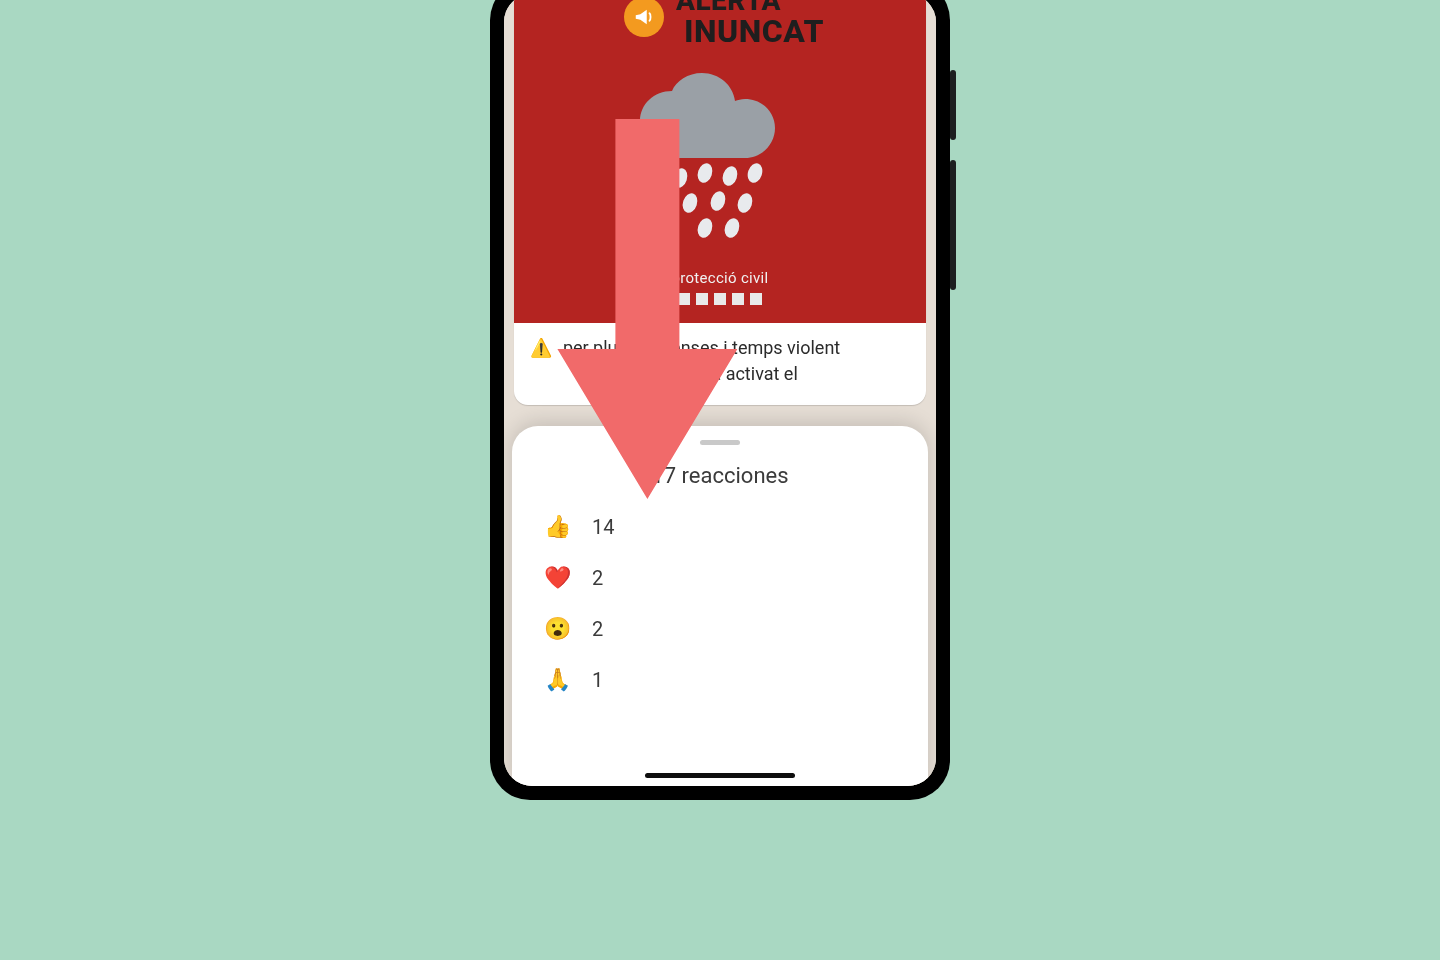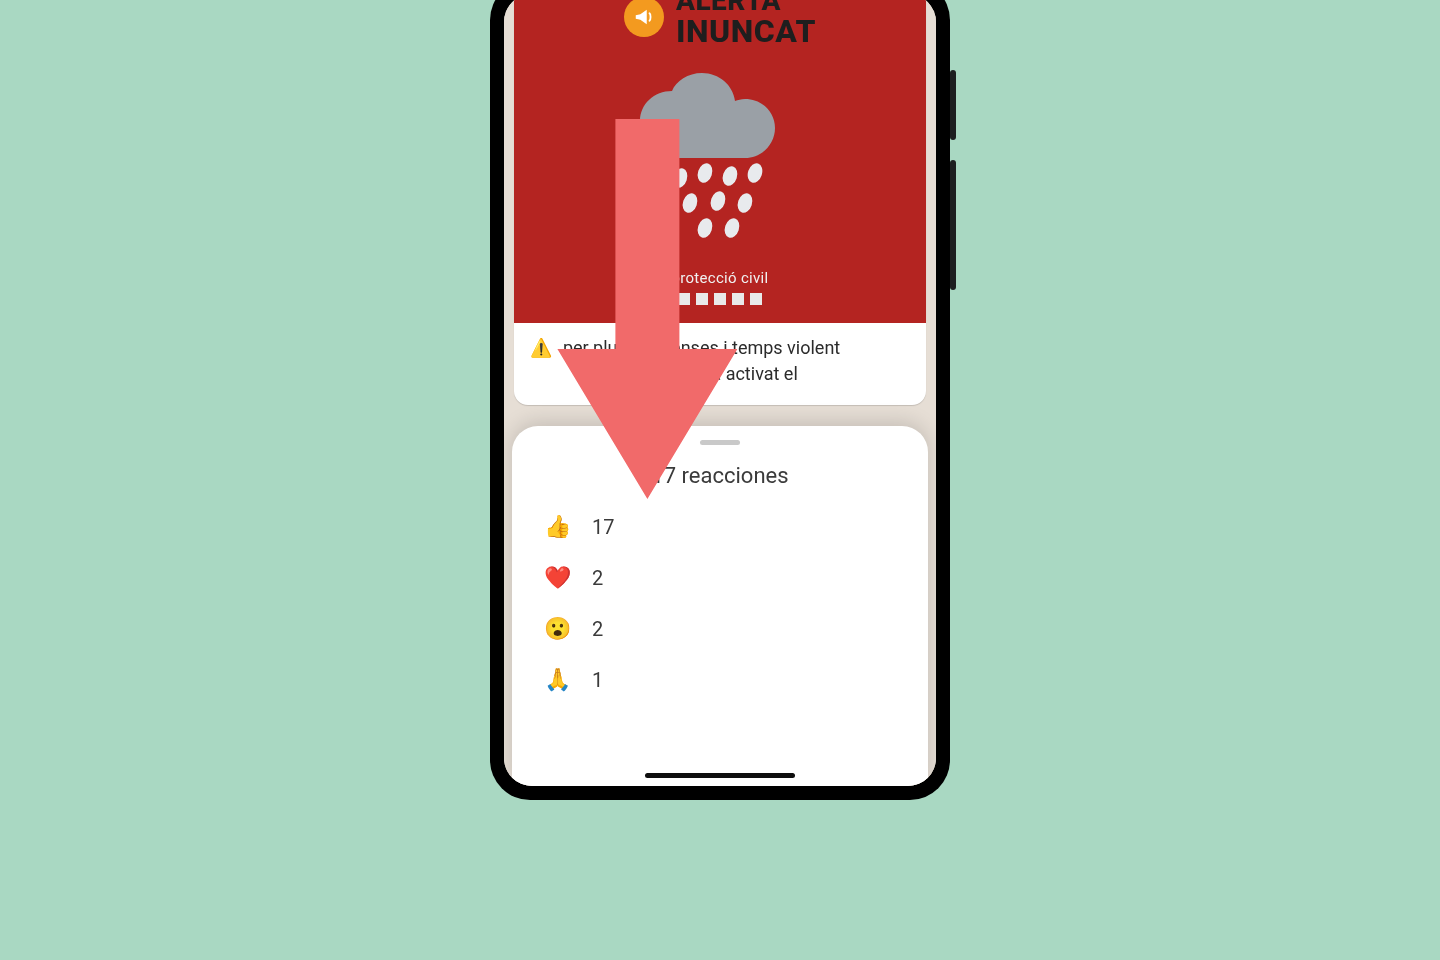--- a/index.html
+++ b/index.html
@@ -84,21 +84,21 @@
     color: #fff;
   }
   .alert-title {
     display: flex;
     flex-direction: column;
     font-weight: 800;
     line-height: 1.05;
     letter-spacing: .5px;
   }
   .alert-title span:first-child { font-size: 28px; color: #1e1e1e; }
-  .alert-title span:last-child  { font-size: 32px; color: #1e1e1e; }
+  .alert-title span:last-child  { font-size: 32px; color: #1e1e1e; margin-left: 8px; }
 
   .cloud-wrap {
     margin-top: 24px;
     display: flex;
     flex-direction: column;
     align-items: center;
   }
   .cloud-wrap svg { display:block; }
 
   .pc-label {
@@ -241,21 +241,21 @@
           <span style="visibility:hidden">n r&nbsp;&nbsp;&nbsp;pu&nbsp;&nbsp;&nbsp;</span><b>Catalunya.</b><span> S'ha activat el</span>
         </div>
       </div>
 
       <div class="sheet">
         <div class="grabber"></div>
         <div class="sheet-title">17 reacciones</div>
         <div class="reactions">
           <div class="reaction-row">
             <span class="emoji">👍</span>
-            <span>17</span>
+            <span>14</span>
           </div>
           <div class="reaction-row">
             <span class="emoji">❤️</span>
             <span>2</span>
           </div>
           <div class="reaction-row">
             <span class="emoji">😮</span>
             <span>2</span>
           </div>
           <div class="reaction-row">

